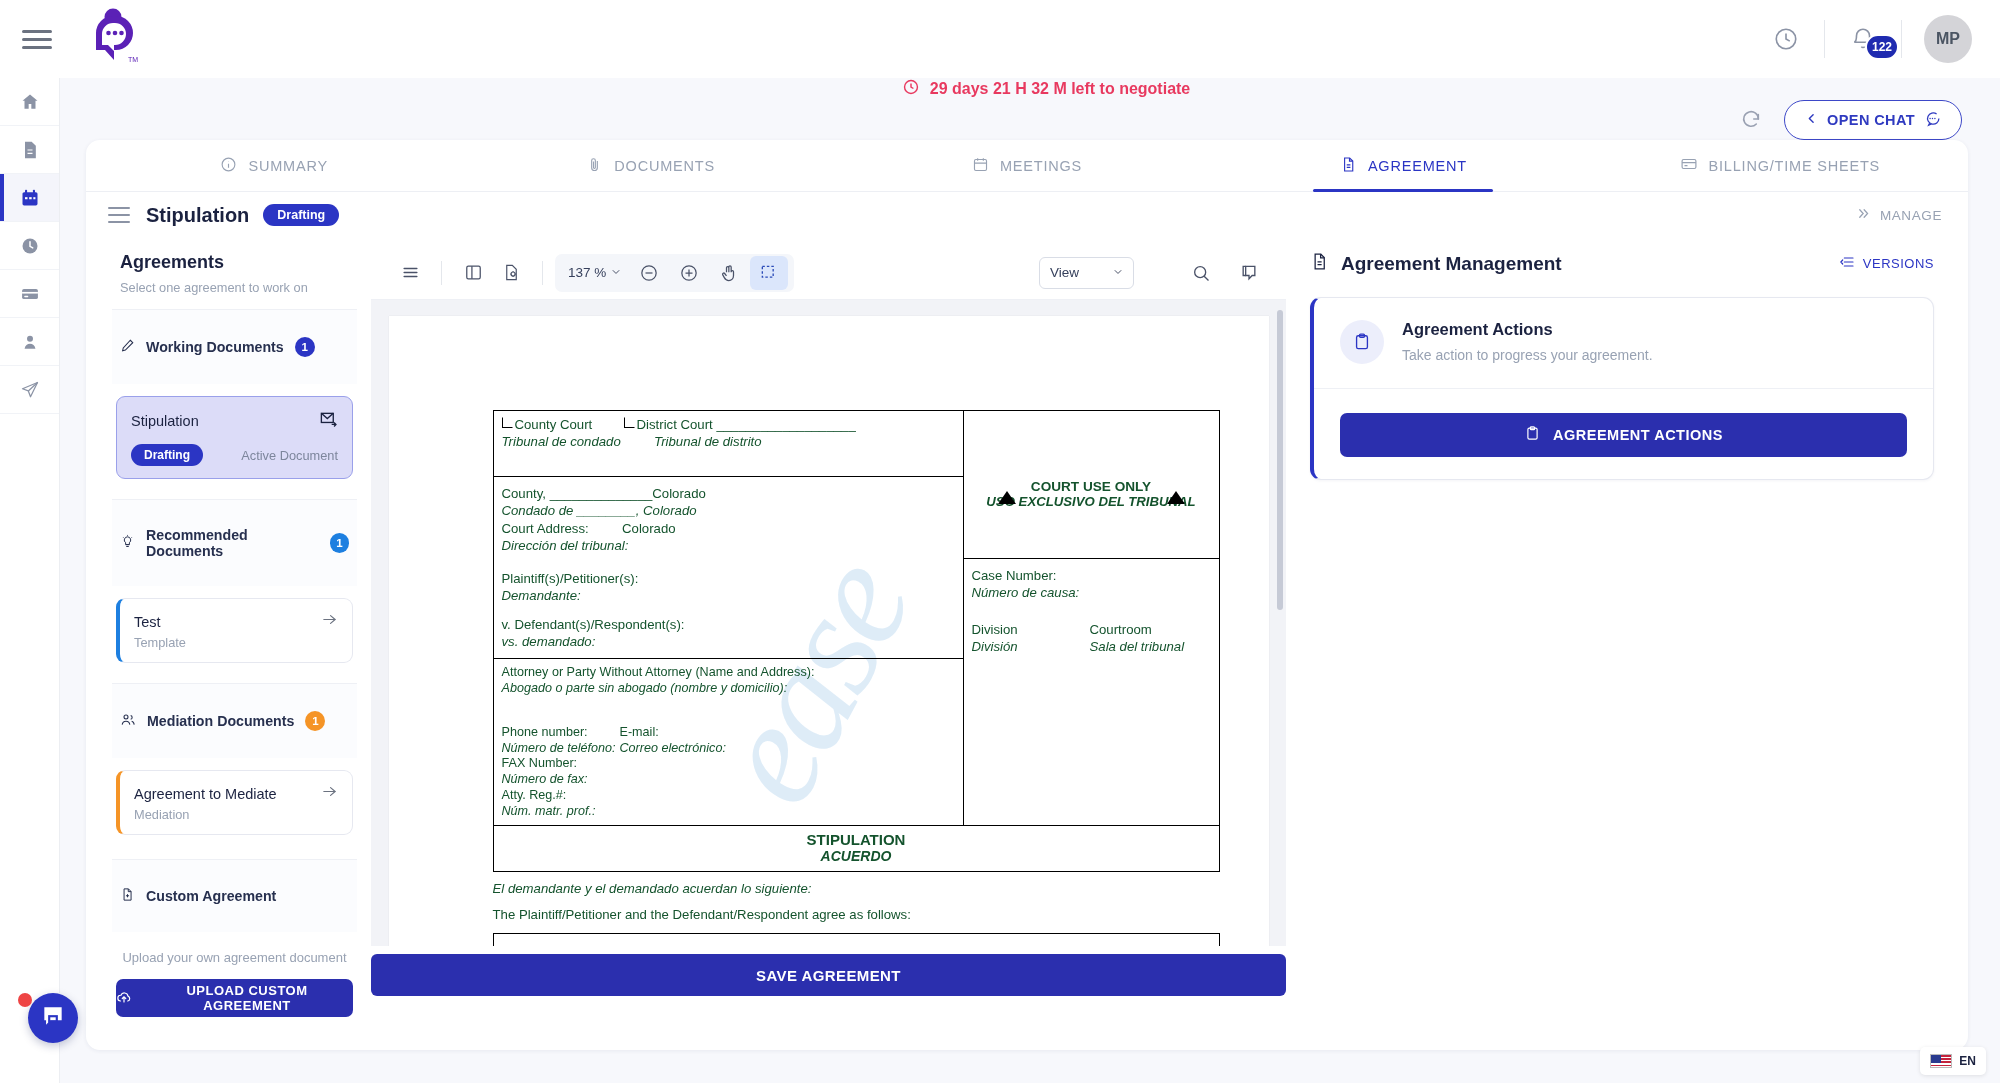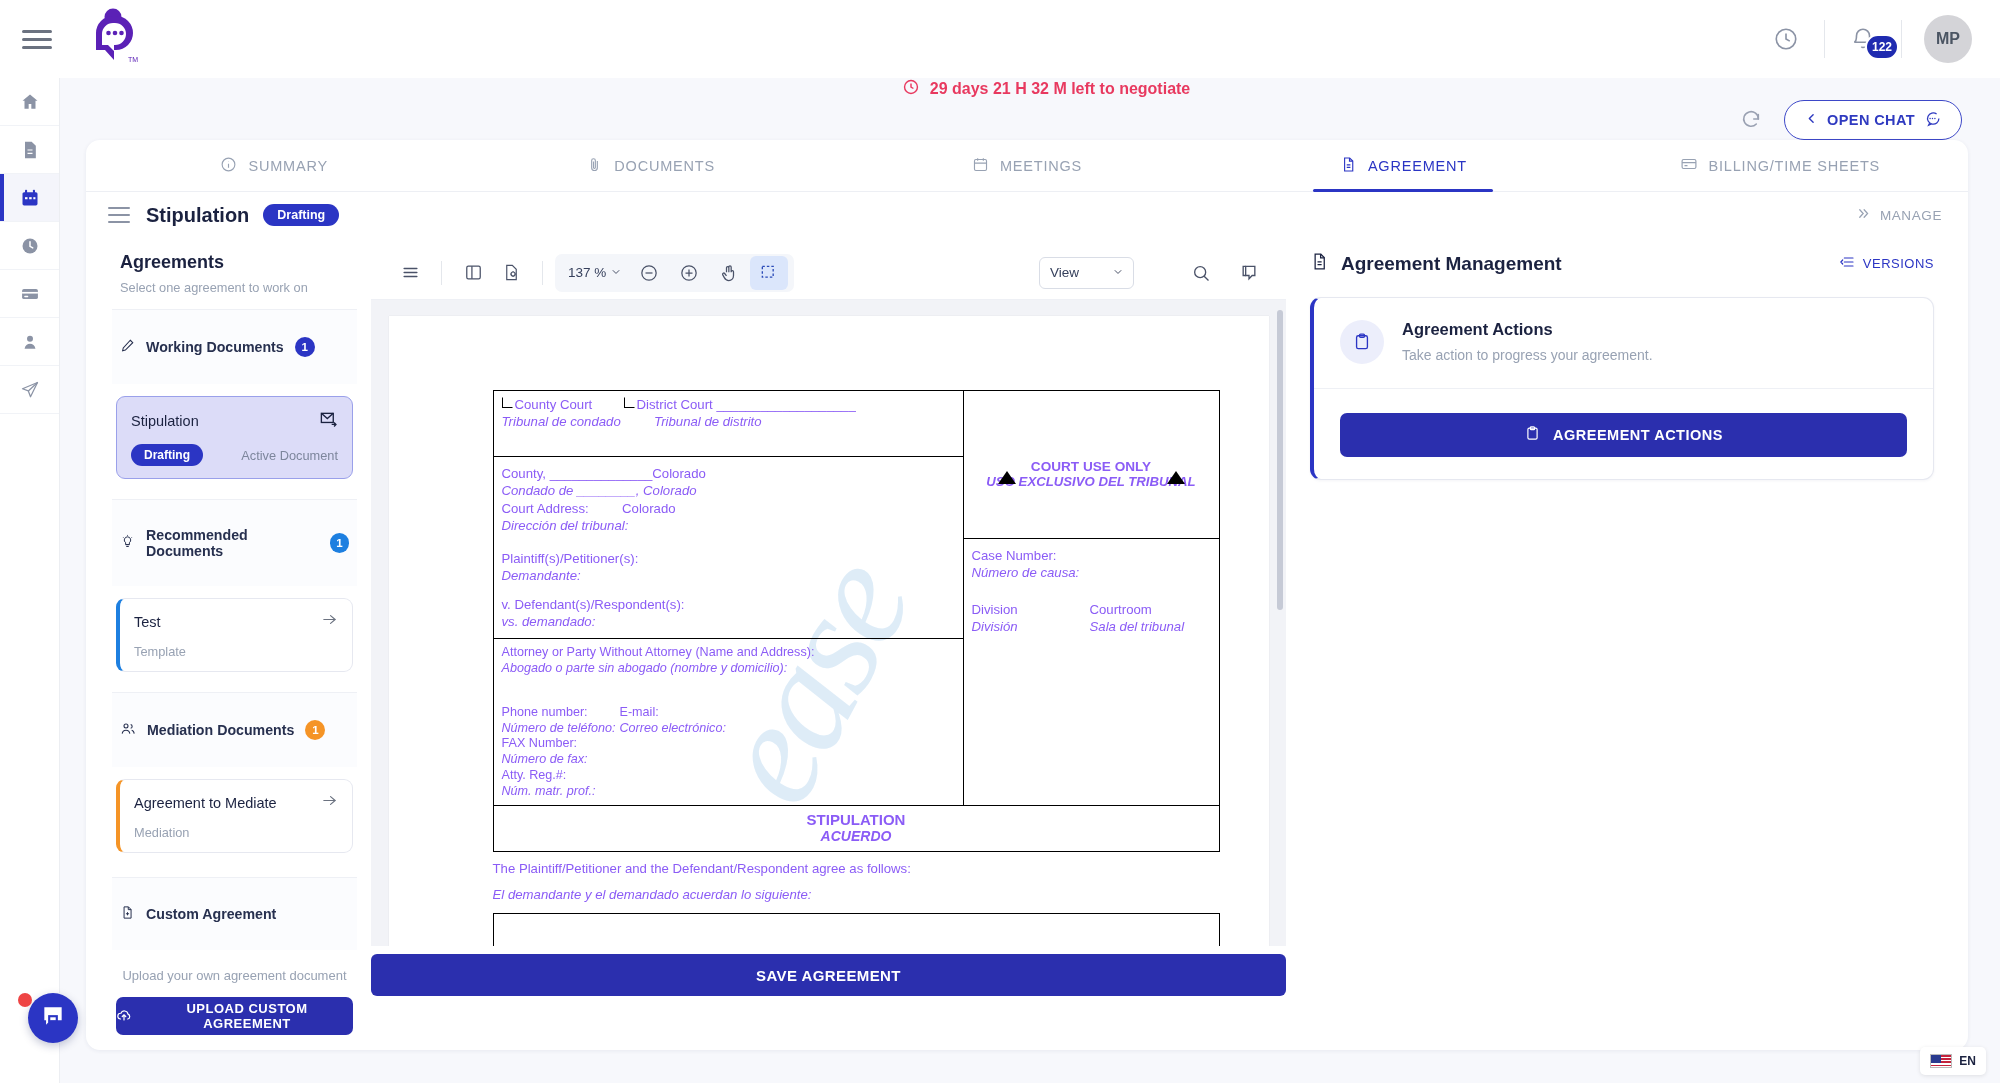--- a/index.html
+++ b/index.html
@@ -140,21 +140,21 @@
   .doc-card {
     margin:12px 4px 8px 4px; border:1px solid #e6e8f0; border-radius:9px;
     padding:12px 14px; position:relative; cursor:pointer; background:#fff;
   }
   .doc-card.sel { background:#dcdcf8; border:1.5px solid #9aa0ea; }
   .doc-card.blueleft { border-left:4px solid #1d7fe0; }
   .doc-card.orangeleft { border-left:4px solid #f59426; }
   .dc-row { display:flex; align-items:center; }
   .dc-name { font-size:14.5px; color:#1b2240; }
   .dc-arrow { margin-left:auto; color:#6b7280; font-size:17px; }
-  .dc-sub { font-size:12.8px; color:#98a2b3; margin-top:11px; }
+  .dc-sub { font-size:12.8px; color:#98a2b3; margin-top:2px; }
   .dc-meta { display:flex; align-items:center; margin-top:11px; }
   .dc-pill { background:#2b35c4; color:#fff; font-size:12px; font-weight:700; border-radius:11px; padding:4px 13px;}
   .dc-active { margin-left:auto; font-size:12.8px; color:#7d869c; }
 
   .upload-wrap { padding:18px 4px 0 4px; text-align:center; }
   .upload-note { font-size:13px; color:#98a2b3; margin-bottom:14px; }
   .upload-btn {
     width:100%; height:38px; background:#2b2fae; color:#fff; border:none; border-radius:7px;
     font-size:13px; font-weight:700; letter-spacing:.5px; cursor:pointer;
     display:flex; align-items:center; justify-content:center; gap:9px;
@@ -187,22 +187,22 @@
   }
   .pdf-page {
     width:880px; background:#fff; height:700px; position:relative; box-shadow:0 0 1px rgba(0,0,0,.12);
   }
   .pdf-scroll {
     position:absolute; right:3px; top:10px; width:6px; height:300px; background:#c6cad6; border-radius:3px;
   }
 
   
   .form {
-    position:absolute; left:104px; top:74px; width:727px;
-    font-family:"Liberation Sans", sans-serif; color:#8b5cf6;
+    position:absolute; left:104px; top:94px; width:727px;
+    font-family:"Liberation Sans", sans-serif; color:#14532d;
   }
   .form .grid { display:flex; border:1.3px solid #000; }
   .fl { width:470px; border-right:1.3px solid #000; }
   .fr { width:255px; }
   .sub { font-style:italic; }
   .r1 { padding:6px 8px 8px 8px; font-size:13.2px; line-height:1.22; border-bottom:1.3px solid #000;}
   .chk { display:inline-block; width:11px; height:11px; border:1.6px solid #000; border-top-color:transparent; border-right-color:transparent; vertical-align:1px; margin-right:2px;}
   .r2 { padding:8px; font-size:13.2px; line-height:1.3; min-height:118px; }
   .r3 { padding:6px 8px; font-size:12.6px; line-height:1.25; border-top:1.3px solid #000; min-height:135px;}
   .courtuse { padding:22px 10px 12px; text-align:center; position:relative; min-height:147px;}
@@ -737,22 +737,22 @@
                       <div>Sala del tribunal</div>
                     </div>
                   </div>
                 </div>
               </div>
 
               <div class="stipband">
                 <div class="stip1">STIPULATION</div>
                 <div class="stip2">ACUERDO</div>
               </div>
+              <div class="agreeline sub">El demandante y el demandado acuerdan lo siguiente:</div>
               <div class="agreeline">The Plaintiff/Petitioner and the Defendant/Respondent agree as follows:</div>
-              <div class="agreeline sub">El demandante y el demandado acuerdan lo siguiente:</div>
               <div class="bigbox"></div>
             </div>
           </div>
           <div class="pdf-scroll"></div>
         </div>
 
         <div class="save-bar">
           <button class="save-btn">SAVE AGREEMENT</button>
         </div>
       </div>

